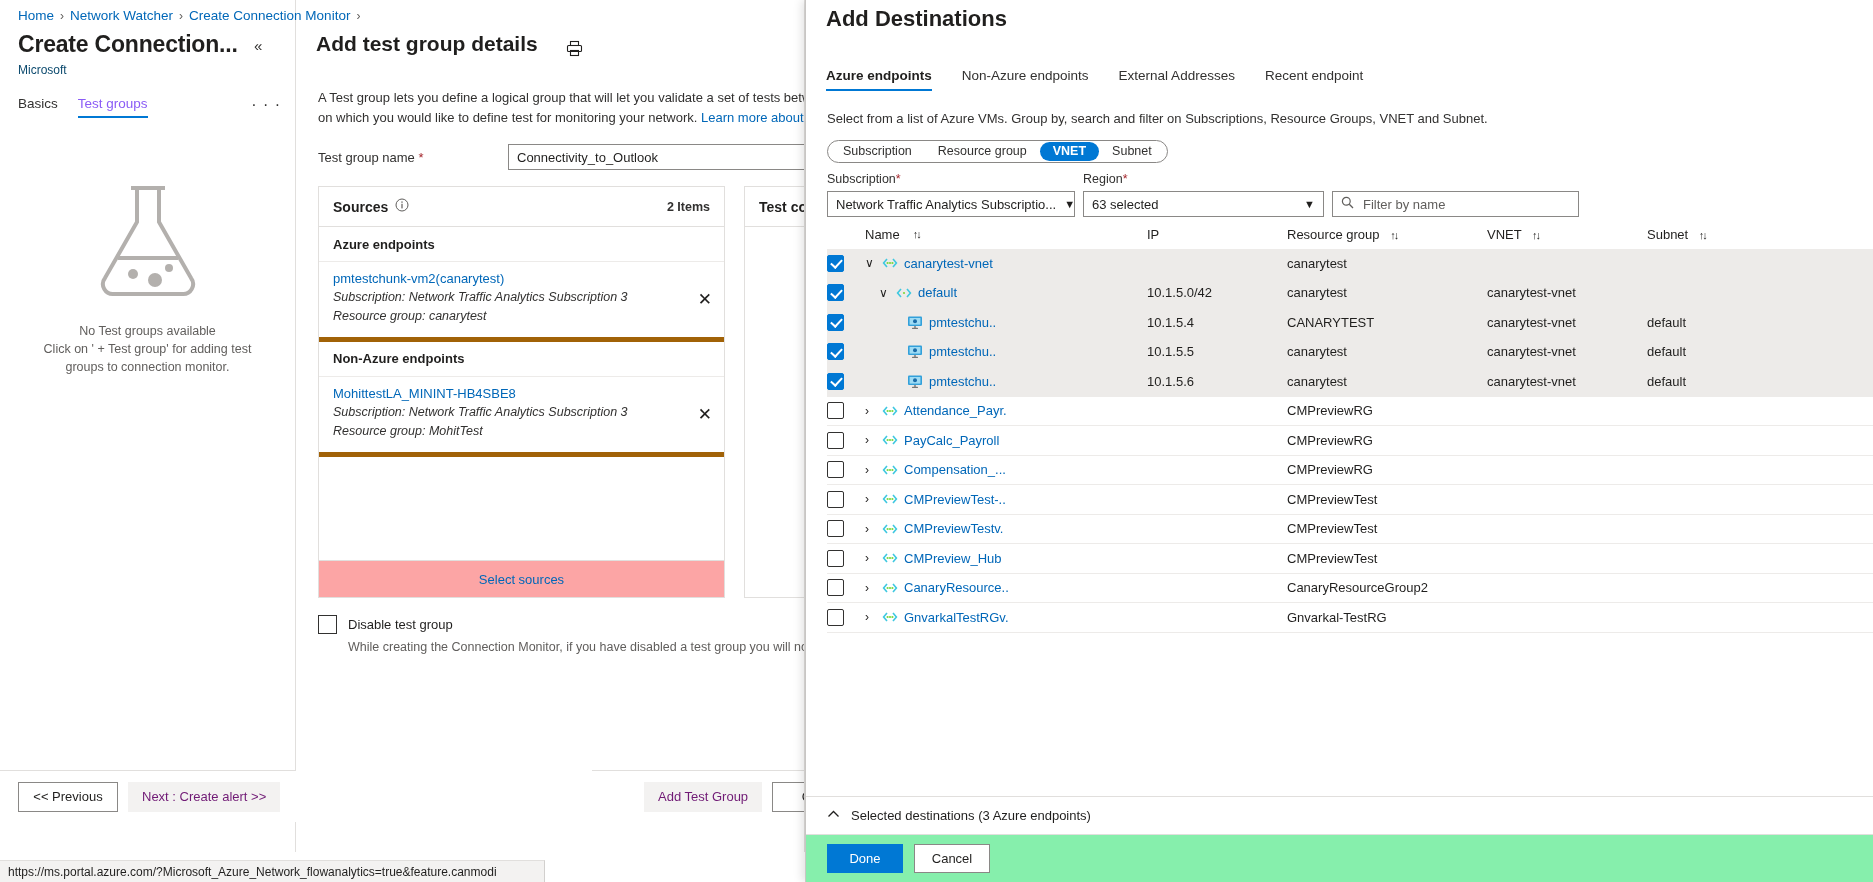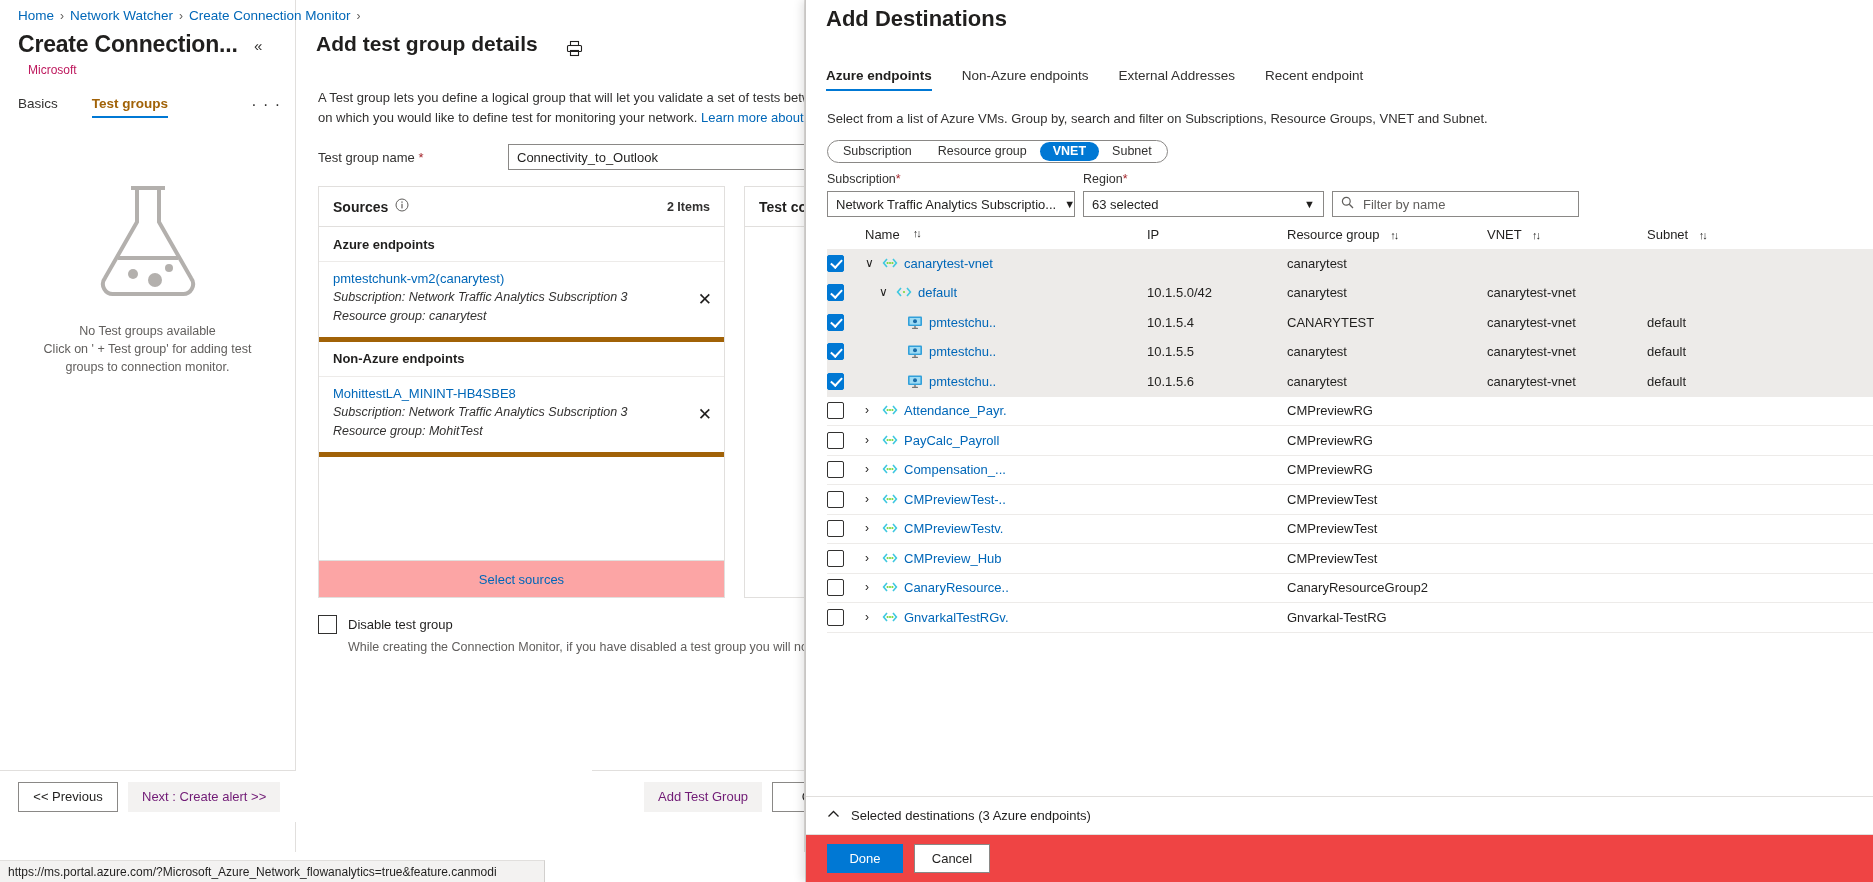--- a/index.html
+++ b/index.html
@@ -24,36 +24,36 @@
     display: flex; align-items: center; gap: 6px;
     font-size: 13.5px; white-space: nowrap; z-index: 5;
   }
   .crumb { color: #0067b8; cursor: pointer; }
   .crumb.sep { color: #605e5c; font-size: 12px; cursor: default; }
   .blade-title {
     position: absolute; left: 18px; top: 31px;
     font-size: 23px; font-weight: 600; color: #201f1e; letter-spacing: -0.2px;
   }
   .blade-sub {
-    position: absolute; left: 28px; top: 63px;
-    font-size: 12px; color: #be185d;
+    position: absolute; left: 18px; top: 63px;
+    font-size: 12px; color: #0c4a6e;
   }
   .collapse-btn {
     position: absolute; left: 254px; top: 38px;
     font-size: 15px; color: #323130; cursor: pointer; line-height: 1;
   }
   .tabrow {
     position: absolute; left: 18px; top: 96px; right: 14px;
-    display: flex; align-items: flex-end; gap: 26px;
+    display: flex; align-items: flex-end; gap: 20px;
   }
   .ltab {
     font-size: 13.5px; color: #323130; padding-bottom: 7px; cursor: pointer;
     position: relative;
   }
-  .ltab.active { font-weight: 700; color: #a16207; margin-left: 8px; }
+  .ltab.active { font-weight: 400; color: #8b5cf6; }
   .ltab.active::after {
     content: ""; position: absolute; left: 0; right: 0; bottom: 0;
     height: 2px; background: #0078d4;
   }
   .ltab.dots { font-size: 16px; color: #323130; margin-left: auto; padding-bottom: 4px; letter-spacing:1px;}
 
   .flask-wrap {
     position: absolute; left: 0; right: 0; top: 182px;
     display: flex; flex-direction: column; align-items: center;
   }
@@ -203,21 +203,21 @@
 
   
   .grid { position: absolute; left: 21px; top: 219px; right: 0; }
   .g-head { display: flex; align-items: center; height: 30px; font-size: 13px; color: #201f1e; }
   .g-row {
     display: flex; align-items: center; height: 29.5px; font-size: 13px;
     border-bottom: 1px solid #edebe9; color: #201f1e;
   }
   .g-row.sel { background: #edebe9; }
   .c-chk { width: 38px; flex: 0 0 38px; display: flex; align-items: center; }
-  .c-name { width: 282px; flex: 0 0 282px; display: flex; gap: 6px; }
+  .c-name { width: 282px; flex: 0 0 282px; display: flex; align-items: center; gap: 6px; }
   .c-ip { width: 140px; flex: 0 0 140px; }
   .c-rg { width: 200px; flex: 0 0 200px; }
   .c-vnet { width: 160px; flex: 0 0 160px; }
   .c-sub { width: 120px; flex: 0 0 120px; }
   .sortico { margin-left: 7px; font-size: 11px; color: #201f1e; letter-spacing:-2px; }
   .box {
     width: 17px; height: 17px; border: 1.5px solid #323130; background: #fff;
     border-radius: 2px; cursor: pointer; flex: 0 0 auto;
   }
   .box.on { background: #0078d4; border-color: #0078d4; position: relative; }
@@ -232,21 +232,21 @@
   .ind2 { padding-left: 42px; }
 
   .selected-bar {
     position: absolute; left: 0; right: 0; bottom: 48px; height: 38px;
     border-top: 1px solid #e1dfdd; display: flex; align-items: center;
     padding-left: 21px; gap: 11px; font-size: 13px; color: #201f1e; cursor: pointer;
   }
   .panel-footer {
     position: absolute; left: 0; right: 0; bottom: 0; height: 48px;
     border-top: 1px solid #e1dfdd; display: flex; align-items: center;
-    padding-left: 21px; gap: 11px; background: #ef4444;
+    padding-left: 21px; gap: 11px; background: #86efac;
   }
   .btn-wide { min-width: 76px; height: 29px; }
 </style>
 </head>
 <body>
 
 <div class="root">
 
   <div class="breadcrumb">
     <span class="crumb">Home</span>

